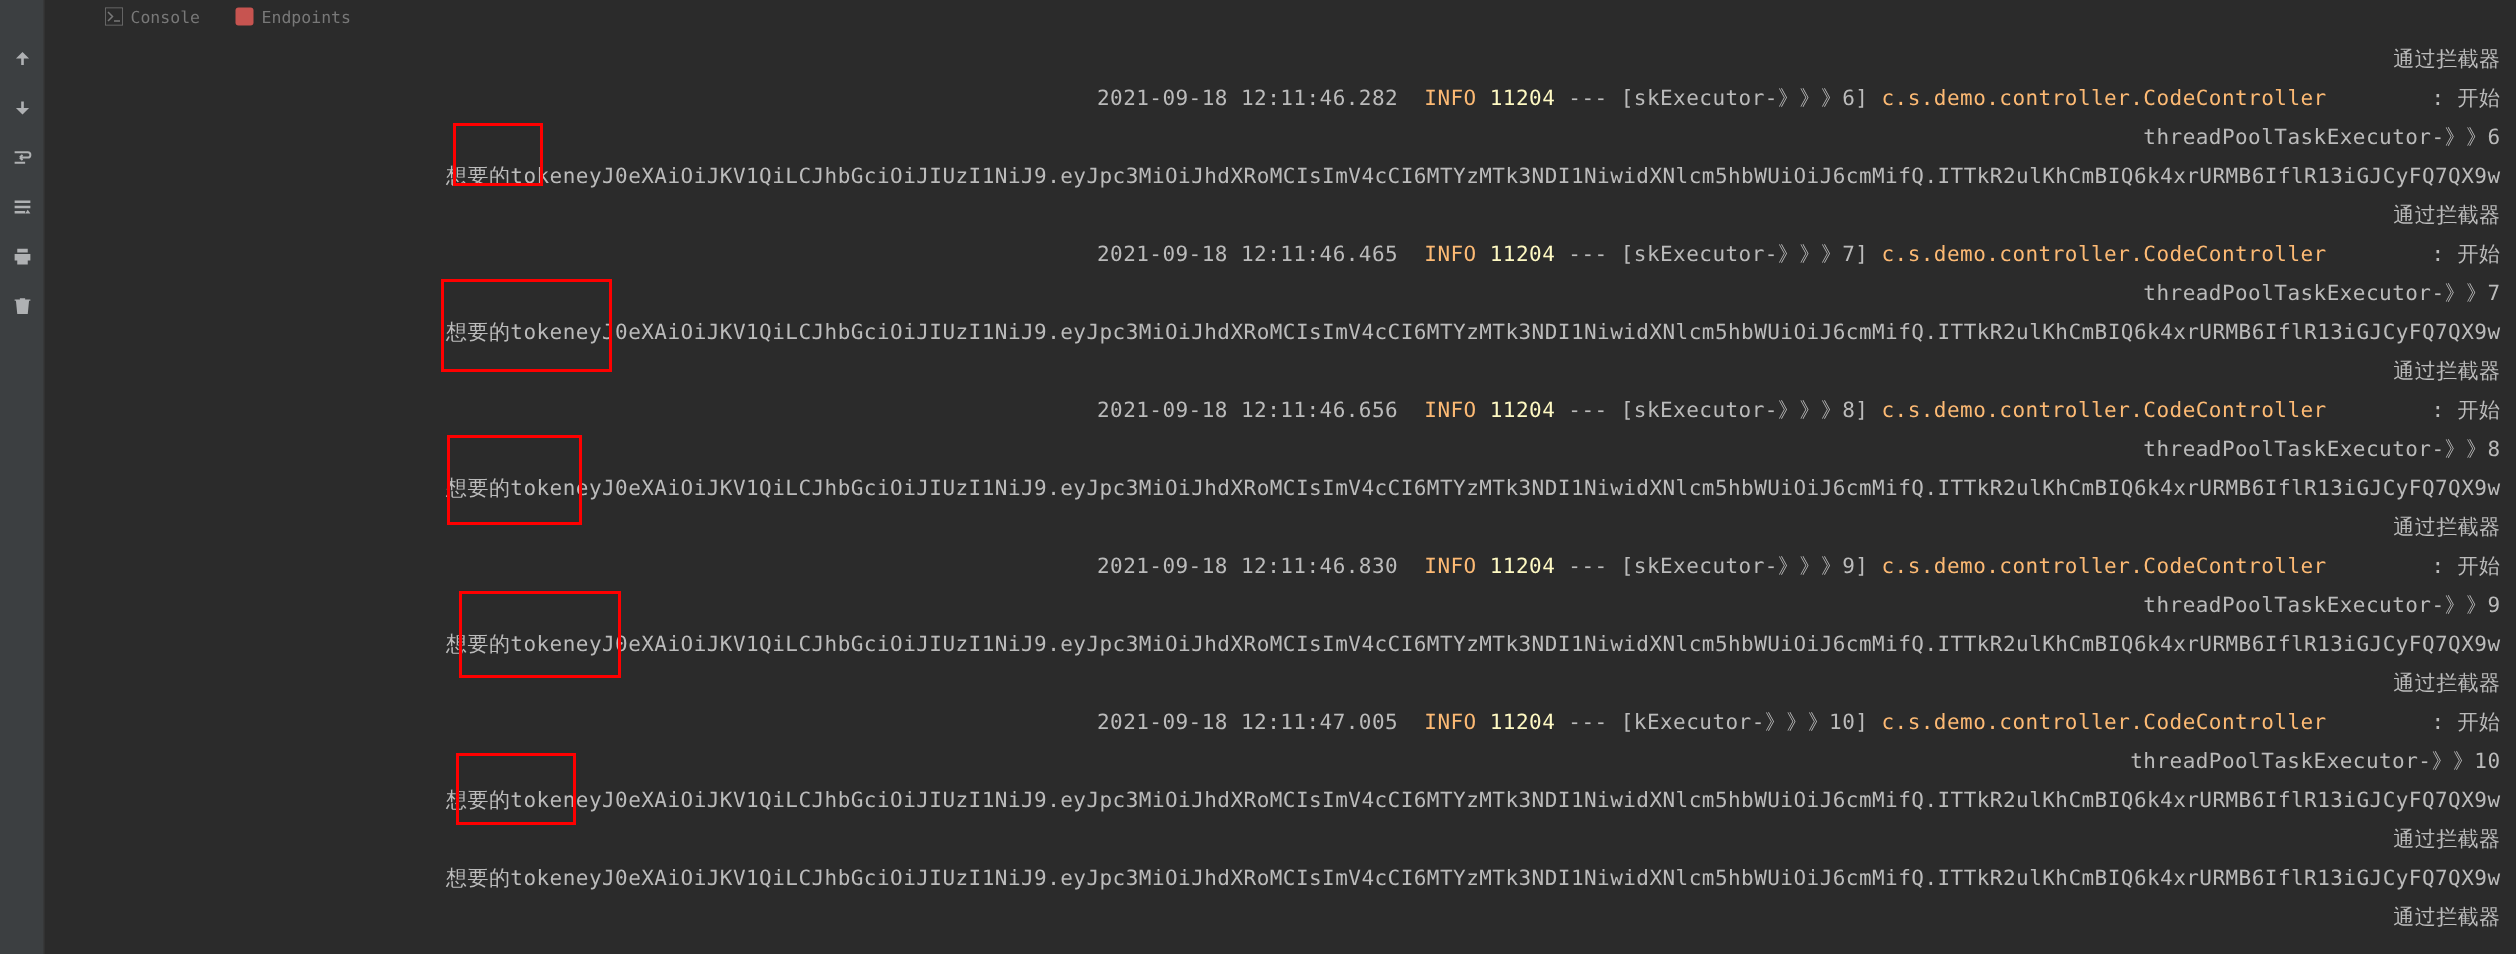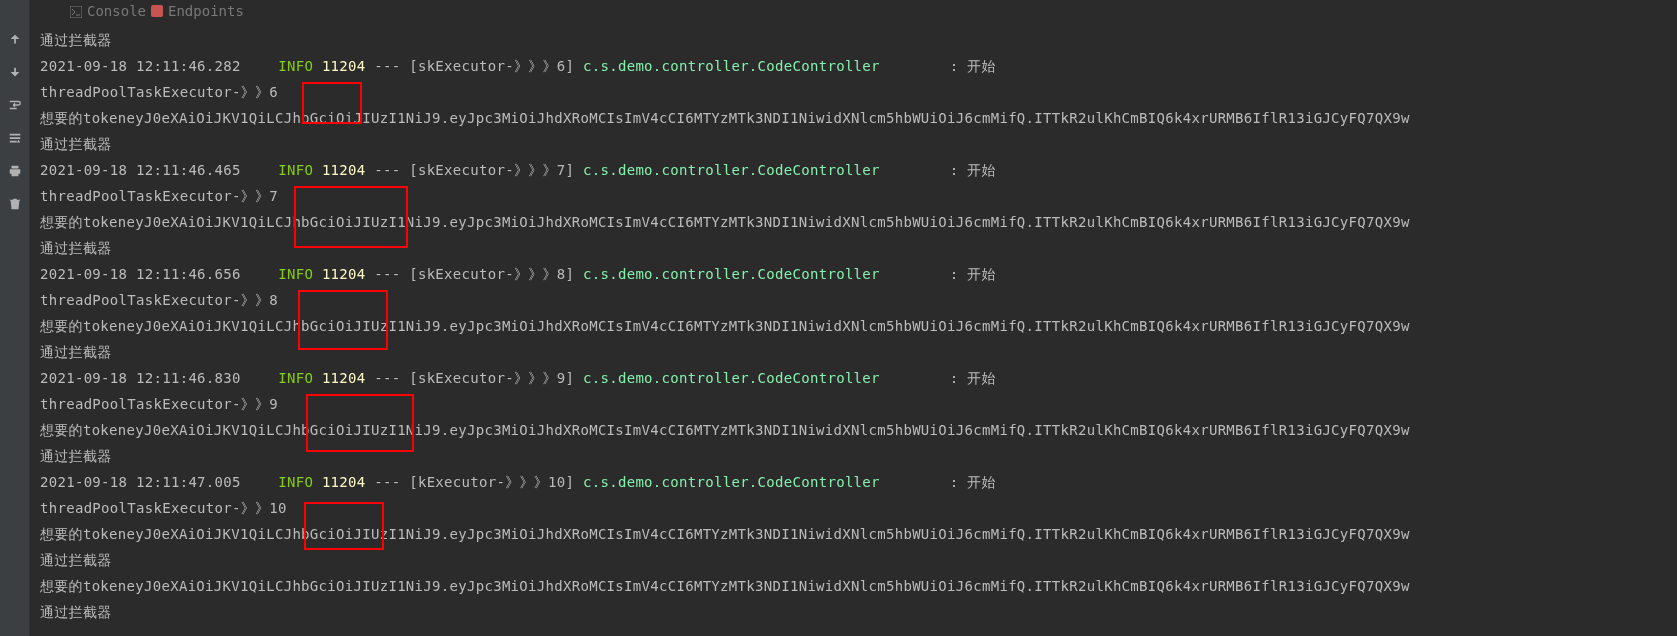--- a/index.html
+++ b/index.html
@@ -35,24 +35,24 @@
   align-items: center;
   justify-content: center;
 }
 .top-tabs {
   position: absolute;
   top: 0;
   left: 30px;
   height: 22px;
   display: flex;
   align-items: center;
-  gap: 5px;
+  gap: 24px;
   padding-left: 10px;
   color: #787878;
-  font-size: 14px;
+  font-size: 11px;
 }
 .tab {
   display: flex;
   align-items: center;
   gap: 5px;
 }
 .tab-icon-console {
   width: 12px; height: 12px;
   display: inline-block;
 }
@@ -69,24 +69,25 @@
   overflow: hidden;
 }
 .console {
   padding: 5px 10px;
   line-height: 26px;
   letter-spacing: 0.3px;
   font-size: 14px;
   white-space: pre;
   color: #bbbbbb;
   position: relative;
+  text-align: right;
 }
-.log-green { color: #84cc16; margin-left: 20px; }
+.log-green { color: #fdba74; }
 .log-pid { color: #fef9c3; }
-.log-cyan { color: #86efac; }
+.log-cyan { color: #fdba74; }
 .redbox {
   position: absolute;
   border: 2px solid #ff0000;
   pointer-events: none;
 }
 .line { display: block; }
 </style>
 </head>
 <body>
 

